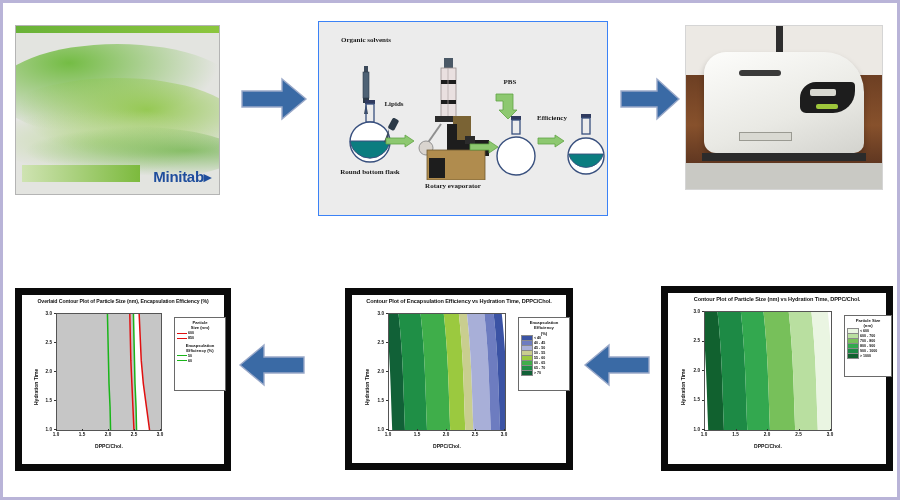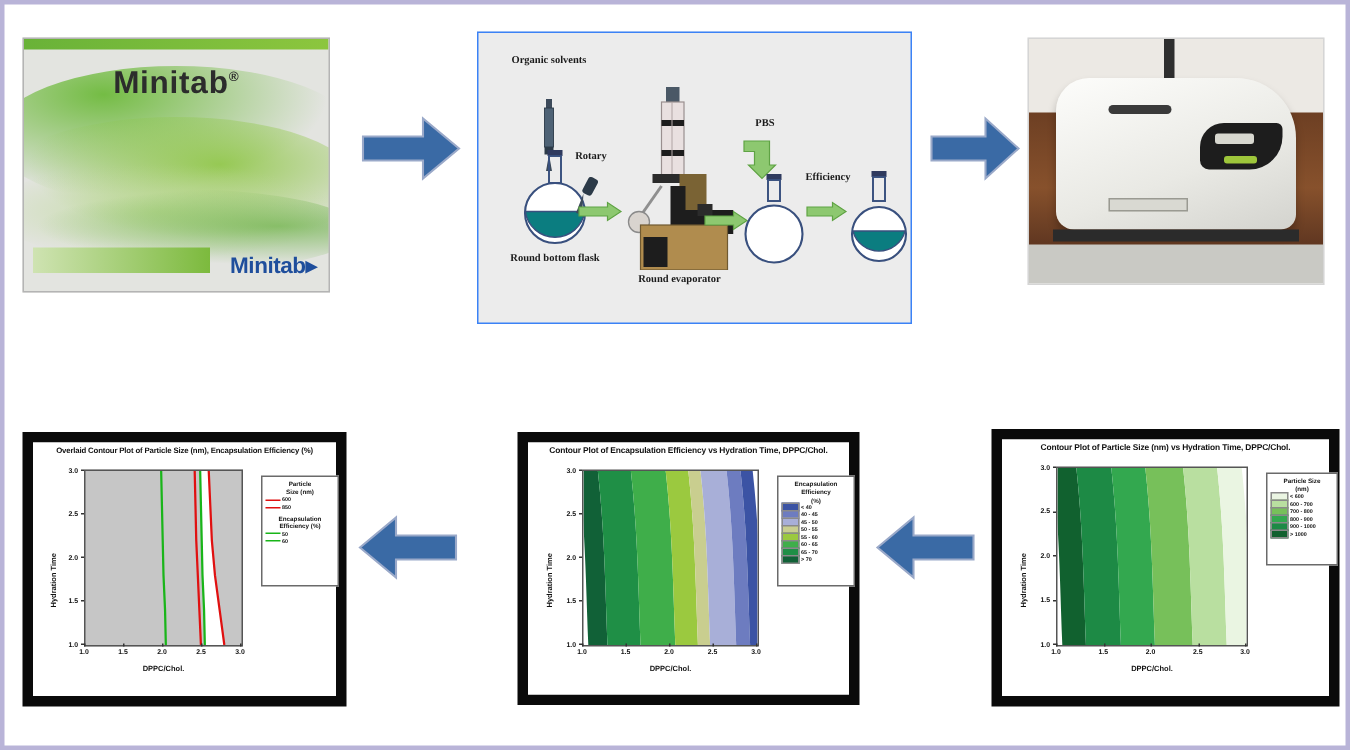--- a/index.html
+++ b/index.html
@@ -101,23 +101,20 @@
 <body>
 
 <div id="page">
 
   <div id="minitab">
     <div class="topbar"></div>
     <div class="wave w1"></div>
     <div class="wave w2"></div>
     <div class="wave w3"></div>
     <div class="wave w4"></div>
-    <div class="brandtop">
-      <span>Minitab</span><sup>®</sup>
-    </div>
     <div class="greenbar"></div>
     <div class="brandbot">
       <span>Minitab</span><span class="tick">▸</span>
     </div>
   </div>
 
   <div class="arrow" style="left:237px;top:72px;width:68px;height:48px;">
     <svg viewBox="0 0 68 48" preserveAspectRatio="none">
       <polygon points="2,16 42,16 42,4 66,24 42,44 42,32 2,32" fill="#3a6aa5" stroke="#9aa9c9" stroke-width="1.4"></polygon>
     </svg>
@@ -140,21 +137,21 @@
         <rect x="22" y="0" width="10" height="4" fill="#2f3a5e"></rect>
         <rect x="23" y="4" width="8" height="18" fill="none" stroke="#39507e" stroke-width="1.3"></rect>
         <circle cx="27" cy="42" r="20" fill="#ffffff" stroke="#39507e" stroke-width="1.4"></circle>
         <path d="M8.4 44 a20 20 0 0 0 37.2 0 a20 20 0 0 1 -37.2 0 Z" fill="#0b7d80"></path>
         <path d="M7.6 42 a20 20 0 0 0 38.8 0 L46.4 42 a20 20 0 0 1 -38.8 0 Z" fill="#0b7d80"></path>
         <path d="M7.2 41 A20 20 0 0 0 46.8 41 Z" fill="#0b7d80" stroke="#39507e" stroke-width="1"></path>
       </svg>
     </div>
     <div class="labtext" style="left:16px;top:146px;width:70px;">Round bottom flask</div>
 
-    <div class="labtext" style="left:60px;top:78px;width:30px;">Rotary</div>
+    <div class="labtext" style="left:60px;top:78px;width:30px;">Lipids</div>
     <div class="flask" style="left:62px;top:96px;">
       <svg width="20" height="26" viewBox="0 0 20 26">
         <rect x="9" y="0" width="7" height="12" rx="2" fill="#2c3a48" transform="rotate(28 12 6)"></rect>
         <path d="M8 11 L3 24 L7 25 Z" fill="#3c4a5a"></path>
       </svg>
     </div>
 
     <div class="gArrow" style="left:66px;top:112px;">
       <svg width="30" height="14" viewBox="0 0 30 14">
         <polygon points="1,4 20,4 20,1 29,7 20,13 20,10 1,10" fill="#8dc870" stroke="#5fa344" stroke-width=".8"></polygon>
@@ -176,21 +173,21 @@
 
         <line x1="24" y1="66" x2="10" y2="86" stroke="#8f8f8f" stroke-width="2"></line>
         <circle cx="9" cy="90" r="7" fill="#d9d4cf" stroke="#8a8a8a" stroke-width=".9"></circle>
 
         <rect x="30" y="82" width="42" height="16" fill="#1d1d1d"></rect>
         <rect x="10" y="92" width="58" height="30" fill="#b08c4e" stroke="#6f5931" stroke-width=".8"></rect>
         <rect x="12" y="100" width="16" height="20" fill="#1d1d1d"></rect>
         <rect x="48" y="78" width="10" height="8" fill="#2b2b2b"></rect>
       </svg>
     </div>
-    <div class="labtext" style="left:92px;top:160px;width:84px;">Round evaporator</div>
+    <div class="labtext" style="left:92px;top:160px;width:84px;">Rotary evaporator</div>
 
     <div class="gArrow" style="left:150px;top:118px;">
       <svg width="30" height="14" viewBox="0 0 30 14">
         <polygon points="1,4 20,4 20,1 29,7 20,13 20,10 1,10" fill="#8dc870" stroke="#5fa344" stroke-width=".8"></polygon>
       </svg>
     </div>
 
     <div class="labtext" style="left:178px;top:56px;width:26px;">PBS</div>
     <div class="gArrow" style="left:176px;top:70px;">
       <svg width="26" height="28" viewBox="0 0 26 28">

